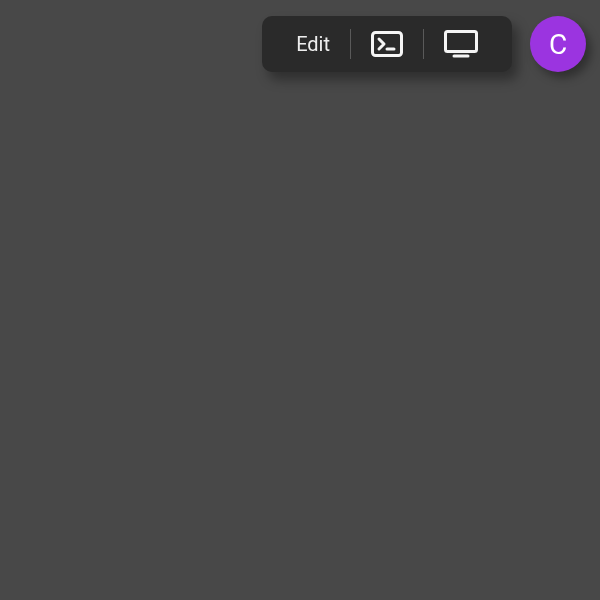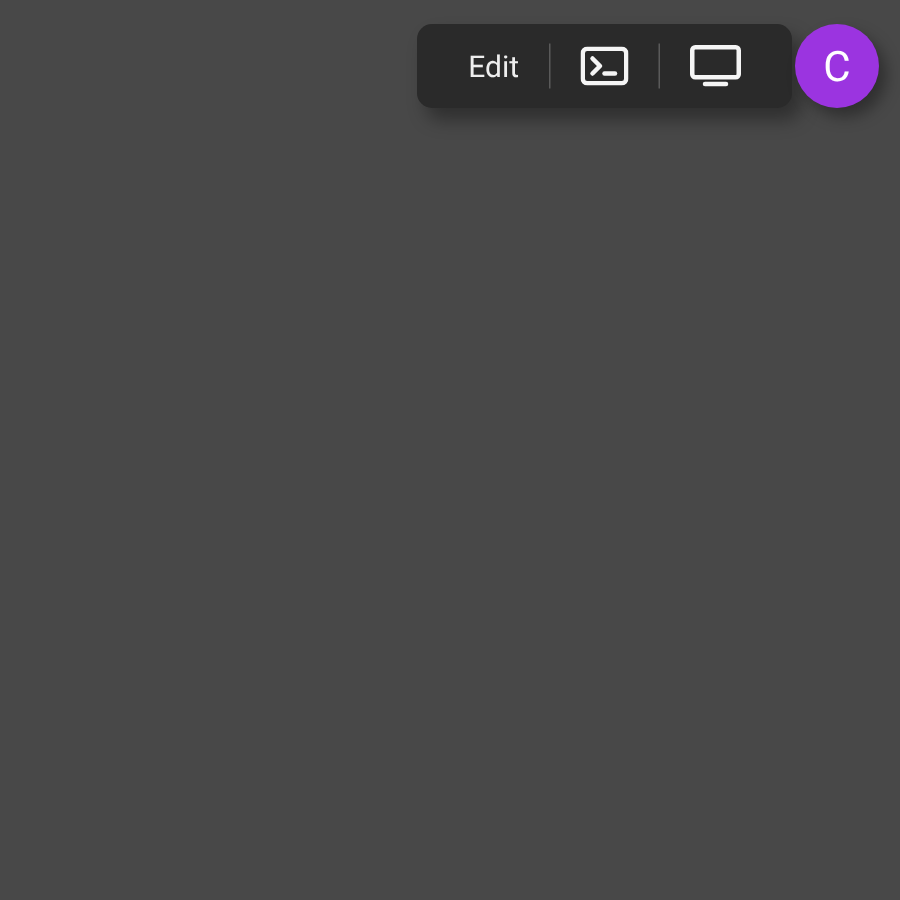--- a/index.html
+++ b/index.html
@@ -12,21 +12,21 @@
       height: 600px;
       background: #484848;
       font-family: -apple-system, BlinkMacSystemFont, 'Segoe UI', Roboto, sans-serif;
       overflow: hidden;
     }
     .top-area {
       display: flex;
       align-items: center;
       justify-content: flex-end;
       padding: 16px 14px 0 0;
-      gap: 2px;
+      gap: 18px;
     }
     .toolbar {
       display: flex;
       align-items: center;
       background: #2a2a2a;
       border-radius: 10px;
       height: 56px;
       box-shadow: 6px 8px 12px rgba(0,0,0,0.35);
       padding: 0 14px;
     }

